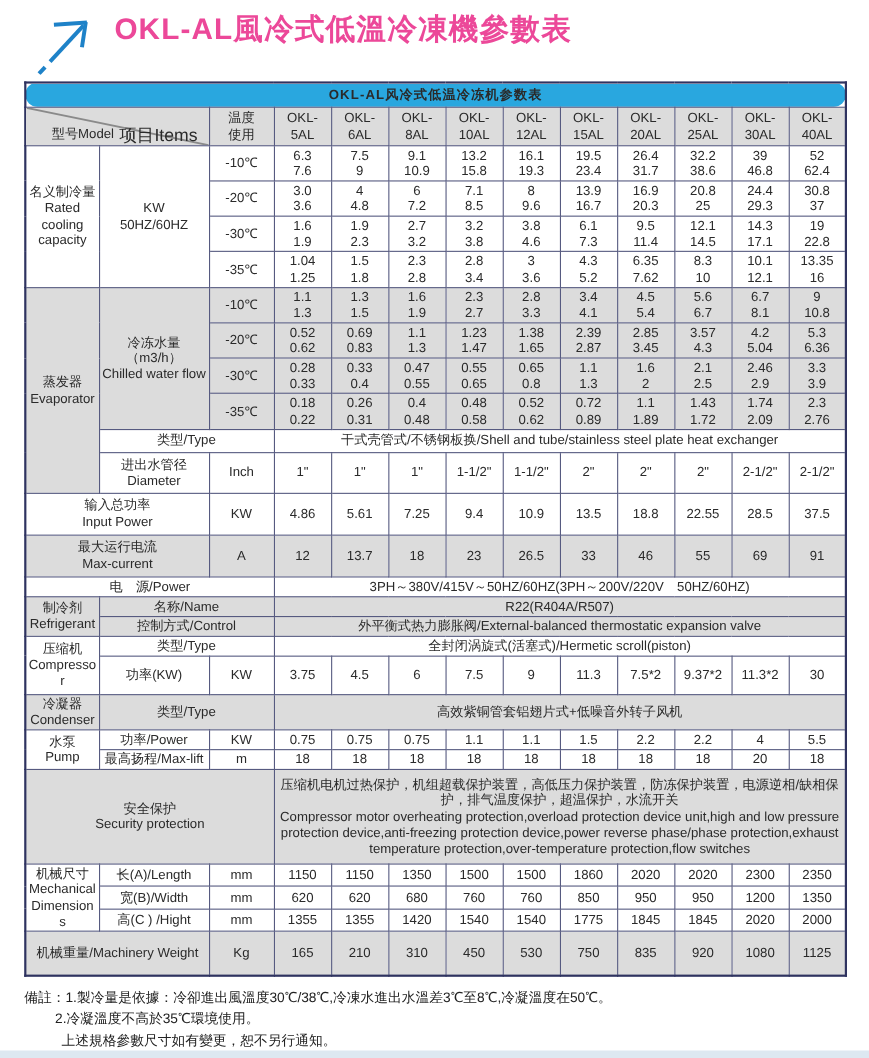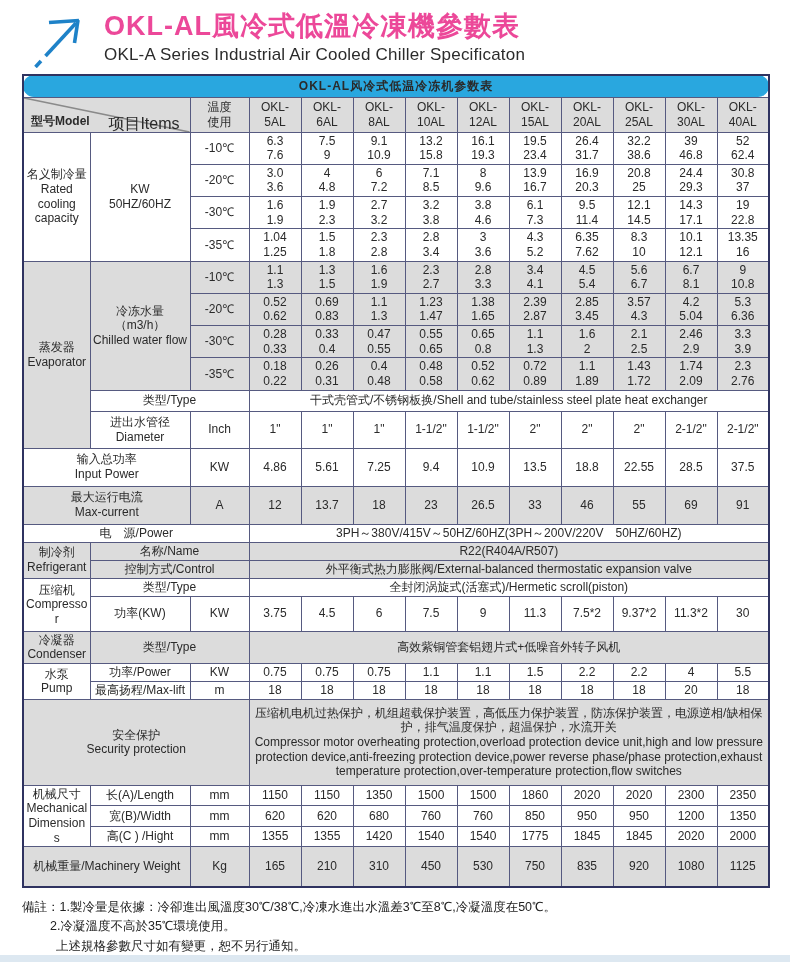--- a/index.html
+++ b/index.html
@@ -20,21 +20,21 @@
   table.spec td {
     border:1px solid #565a80; text-align:center; vertical-align:middle;
     font-size:12px; line-height:1.22; padding:1px 2px; color:#2a2a2a;
     overflow:hidden; word-break:break-word;
   }
   td.titlebar { background:#29a7df; color:#ffffff; font-size:15px; font-weight:bold; letter-spacing:1px; padding:2px;border-radius:11px; }
   td.gray { background:#dcdcdc; }
   td.white { background:#ffffff; }
   td.corner { position:relative; padding:0; }
   .corner svg { position:absolute; inset:0; width:100%; height:100%; }
-  .corner .c-model { position:absolute; left:7px; bottom:3px; font-size:12px;font-weight:bold; }
+  .corner .c-model { position:absolute; left:23px; bottom:3px; font-size:12px; }
   .corner .c-items { position:absolute; right:10px; top:16px; font-size:16px; }
   td.model-h { font-size:12.5px; }
   td.sec-cell { text-align:left; padding:3px 8px; font-size:11.8px; line-height:1.52; }
   td.smallpad { padding:0 1px; }
 
   
   .notes { margin:10px 0 0 22px; width:746px; font-size:12.5px; line-height:1.55; color:#222; }
   .notes .ind { padding-left:28px; }
   .notes .ind2 { padding-left:34px; }
 
@@ -47,21 +47,20 @@
   <svg class="logo-arrow" viewBox="0 0 62 58">
     <g stroke="#1e82c8" stroke-width="3.6" fill="none" stroke-linecap="butt">
       <line x1="17" y1="12.5" x2="47" y2="10.5"></line>
       <line x1="46" y1="10" x2="42.5" y2="33"></line>
       <line x1="44" y1="13" x2="13.5" y2="46"></line>
       <line x1="9" y1="51" x2="3.5" y2="57"></line>
     </g>
   </svg>
   <div class="title-wrap">
     <div class="title-zh">OKL-AL風冷式低溫冷凍機參數表</div>
-    <div class="title-en">OKL-A Series Industrial Air Cooled Chiller Specificaton</div>
   </div>
 </div>
 
 <table class="spec">
   <colgroup>
     <col style="width:67px">
       <col style="width:100px">
       <col style="width:59px">
     <col style="width:52px">
       <col style="width:52px">

